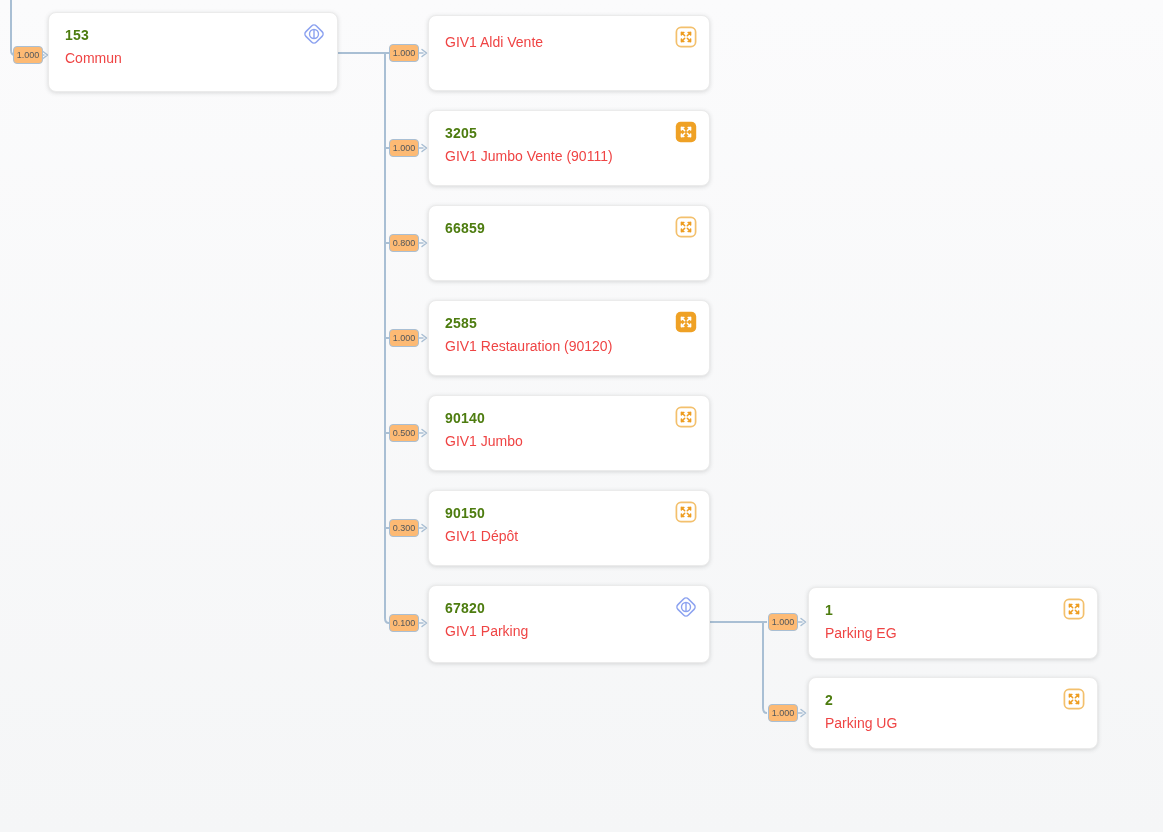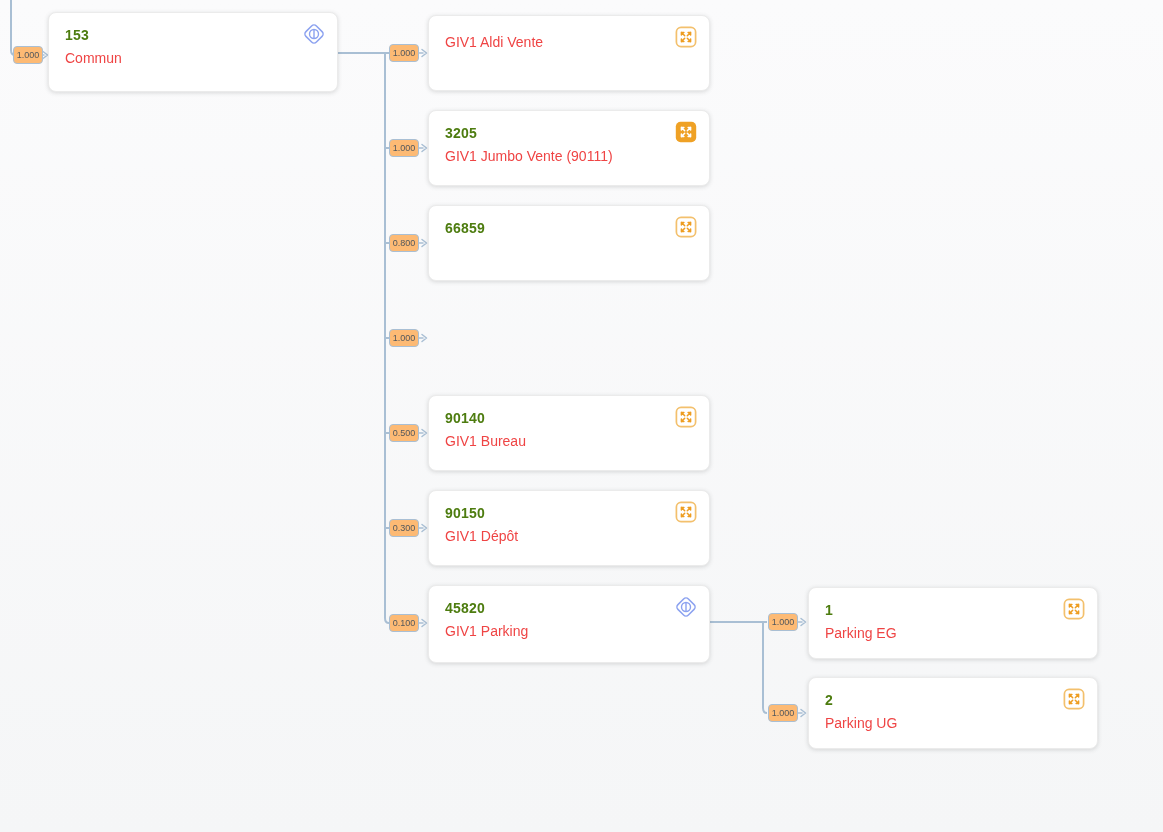--- a/index.html
+++ b/index.html
@@ -146,24 +146,39 @@
         <g stroke="#ee9d20" stroke-width="1.5" stroke-linecap="round" stroke-linejoin="round">
           <path d="M9.7 9.7 L6.4 6.4 M6.4 8.9 V6.4 H8.9"></path>
           <path d="M12.3 9.7 L15.6 6.4 M13.1 6.4 H15.6 V8.9"></path>
           <path d="M9.7 12.3 L6.4 15.6 M6.4 13.1 V15.6 H8.9"></path>
           <path d="M12.3 12.3 L15.6 15.6 M15.6 13.1 V15.6 H13.1"></path>
         </g>
       </svg>
     </span>
   </div>
 
+  <div class="card" style="left:428px;top:300px;width:282px;height:76px">
+    <div class="title">2585</div>
+    <div class="subtitle">GIV1 Restauration (90120)</div>
+    <span class="corner-icon">
+      <svg width="22" height="22" viewBox="0 0 22 22" fill="none">
+        <rect x="0.8" y="0.8" width="20.4" height="20.4" rx="4.8" fill="#efa125"></rect>
+        <g stroke="#ffffff" stroke-width="1.5" stroke-linecap="round" stroke-linejoin="round">
+          <path d="M9.7 9.7 L6.4 6.4 M6.4 8.9 V6.4 H8.9"></path>
+          <path d="M12.3 9.7 L15.6 6.4 M13.1 6.4 H15.6 V8.9"></path>
+          <path d="M9.7 12.3 L6.4 15.6 M6.4 13.1 V15.6 H8.9"></path>
+          <path d="M12.3 12.3 L15.6 15.6 M15.6 13.1 V15.6 H13.1"></path>
+        </g>
+      </svg>
+    </span>
+  </div>
 
   <div class="card" style="left:428px;top:395px;width:282px;height:76px">
     <div class="title">90140</div>
-    <div class="subtitle">GIV1 Bureau</div>
+    <div class="subtitle">GIV1 Jumbo</div>
     <span class="corner-icon">
       <svg width="22" height="22" viewBox="0 0 22 22" fill="none">
         <rect x="1.4" y="1.4" width="19.2" height="19.2" rx="4.6" stroke="#f3c06d" stroke-width="1.7"></rect>
         <g stroke="#ee9d20" stroke-width="1.5" stroke-linecap="round" stroke-linejoin="round">
           <path d="M9.7 9.7 L6.4 6.4 M6.4 8.9 V6.4 H8.9"></path>
           <path d="M12.3 9.7 L15.6 6.4 M13.1 6.4 H15.6 V8.9"></path>
           <path d="M9.7 12.3 L6.4 15.6 M6.4 13.1 V15.6 H8.9"></path>
           <path d="M12.3 12.3 L15.6 15.6 M15.6 13.1 V15.6 H13.1"></path>
         </g>
       </svg>
@@ -180,21 +195,21 @@
           <path d="M9.7 9.7 L6.4 6.4 M6.4 8.9 V6.4 H8.9"></path>
           <path d="M12.3 9.7 L15.6 6.4 M13.1 6.4 H15.6 V8.9"></path>
           <path d="M9.7 12.3 L6.4 15.6 M6.4 13.1 V15.6 H8.9"></path>
           <path d="M12.3 12.3 L15.6 15.6 M15.6 13.1 V15.6 H13.1"></path>
         </g>
       </svg>
     </span>
   </div>
 
   <div class="card" style="left:428px;top:585px;width:282px;height:78px">
-    <div class="title">45820</div>
+    <div class="title">67820</div>
     <div class="subtitle">GIV1 Parking</div>
     <span class="corner-icon">
       <svg width="26" height="26" viewBox="0 0 24 24" fill="none" stroke="#8ca2f0">
         <rect x="4.6" y="4.6" width="14.8" height="14.8" rx="3.4" stroke-width="1.5" transform="rotate(45 12 12)"></rect>
         <circle cx="12" cy="12" r="4.5" stroke-width="1.4"></circle>
         <path d="M12 7.2 V16.8" stroke-width="1.4"></path>
       </svg>
     </span>
   </div>
 

